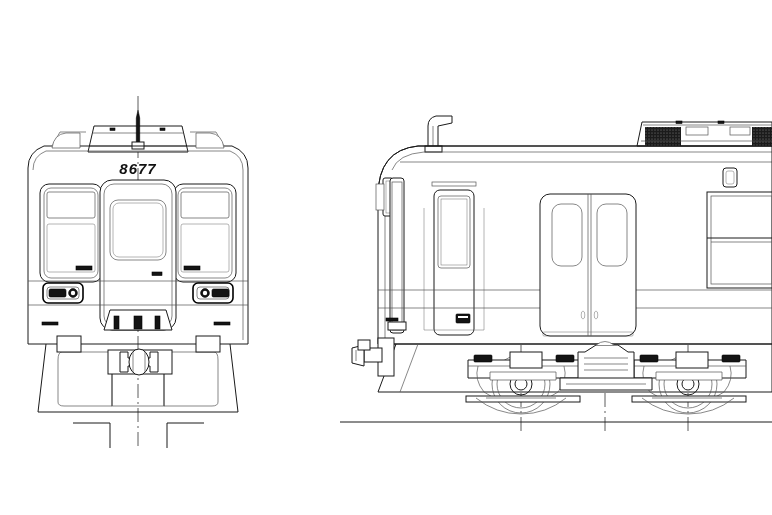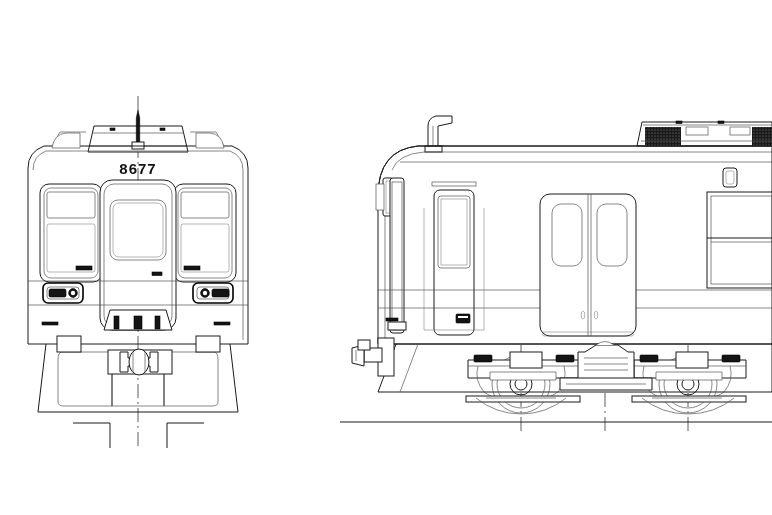--- a/index.html
+++ b/index.html
@@ -1,18 +1,18 @@
 <!DOCTYPE html>
 <html><head>
 <meta charset="utf-8">
 <style>
   html,body{margin:0;padding:0;background:#fff;}
   body{width:772px;height:515px;overflow:hidden;
        font-family:"Liberation Sans",sans-serif;}
-  #stage{position:relative;width:772px;height:515px;background:#ffffff;}
+  #stage{position:relative;width:772px;height:515px;background:#ffffff;font-style:italic;}
   svg{display:block;}
   .ln{fill:none;stroke:#1a1a1a;stroke-width:1;}
   .ln-thin{fill:none;stroke:#555;stroke-width:0.7;}
   .ln-hair{fill:none;stroke:#777;stroke-width:0.55;}
   .ln-bold{fill:none;stroke:#000;stroke-width:1.6;}
   .fillw{fill:#ffffff;stroke:#1a1a1a;stroke-width:1;}
   .fillw-thin{fill:#ffffff;stroke:#555;stroke-width:0.7;}
   .dk{fill:#141414;stroke:#000;stroke-width:0.6;}
   .center{fill:none;stroke:#333;stroke-width:0.8;
           stroke-dasharray:14 4 2 4;}

